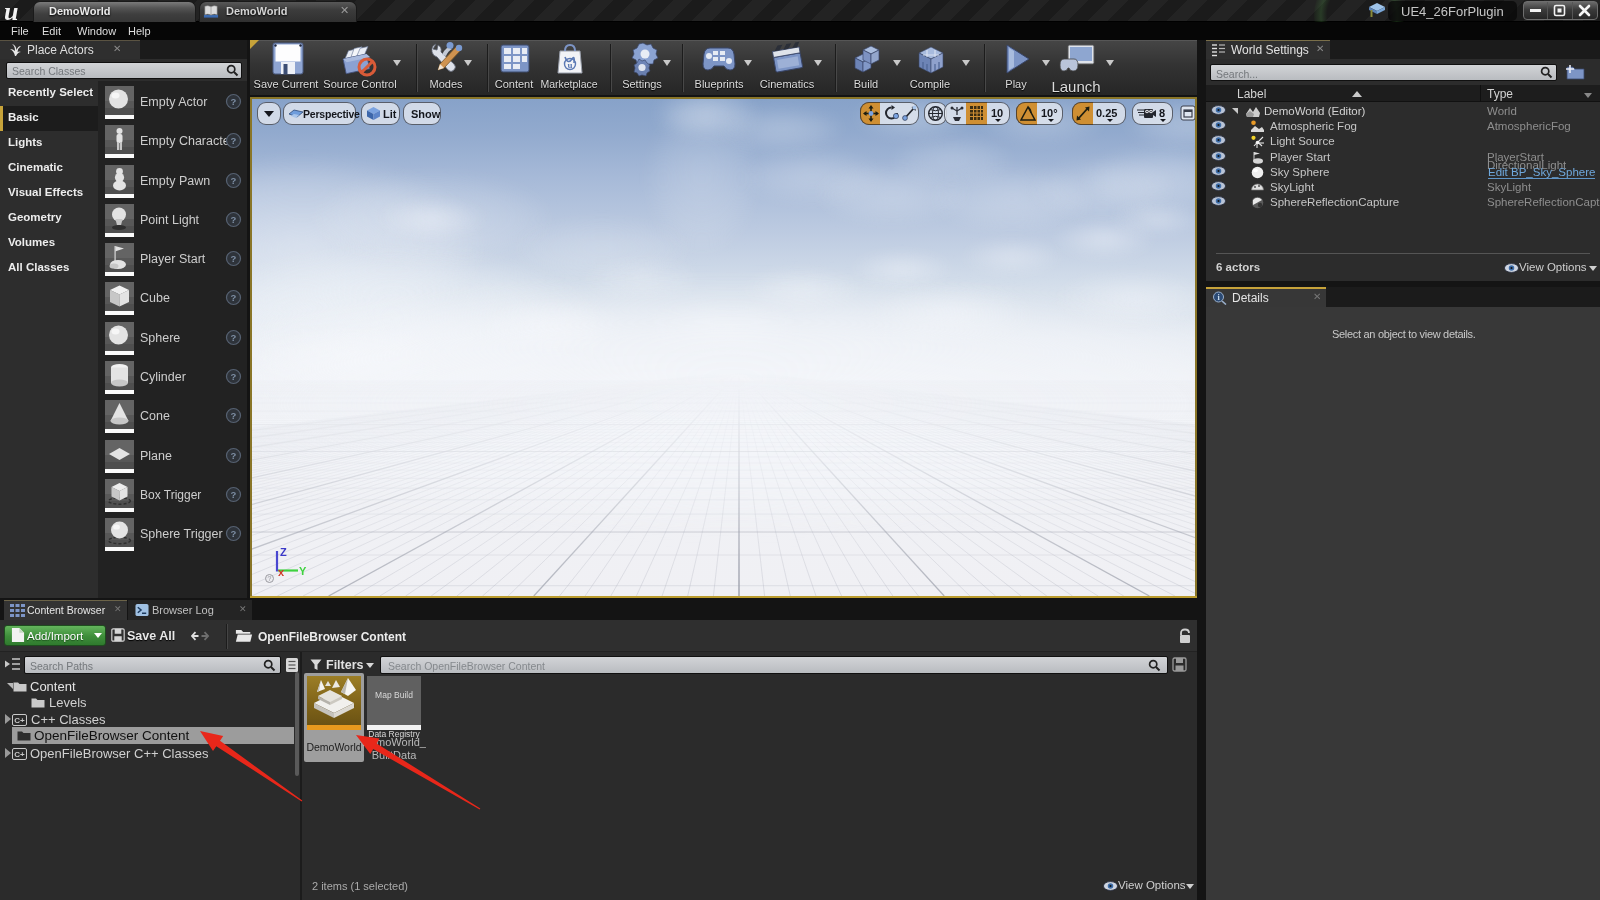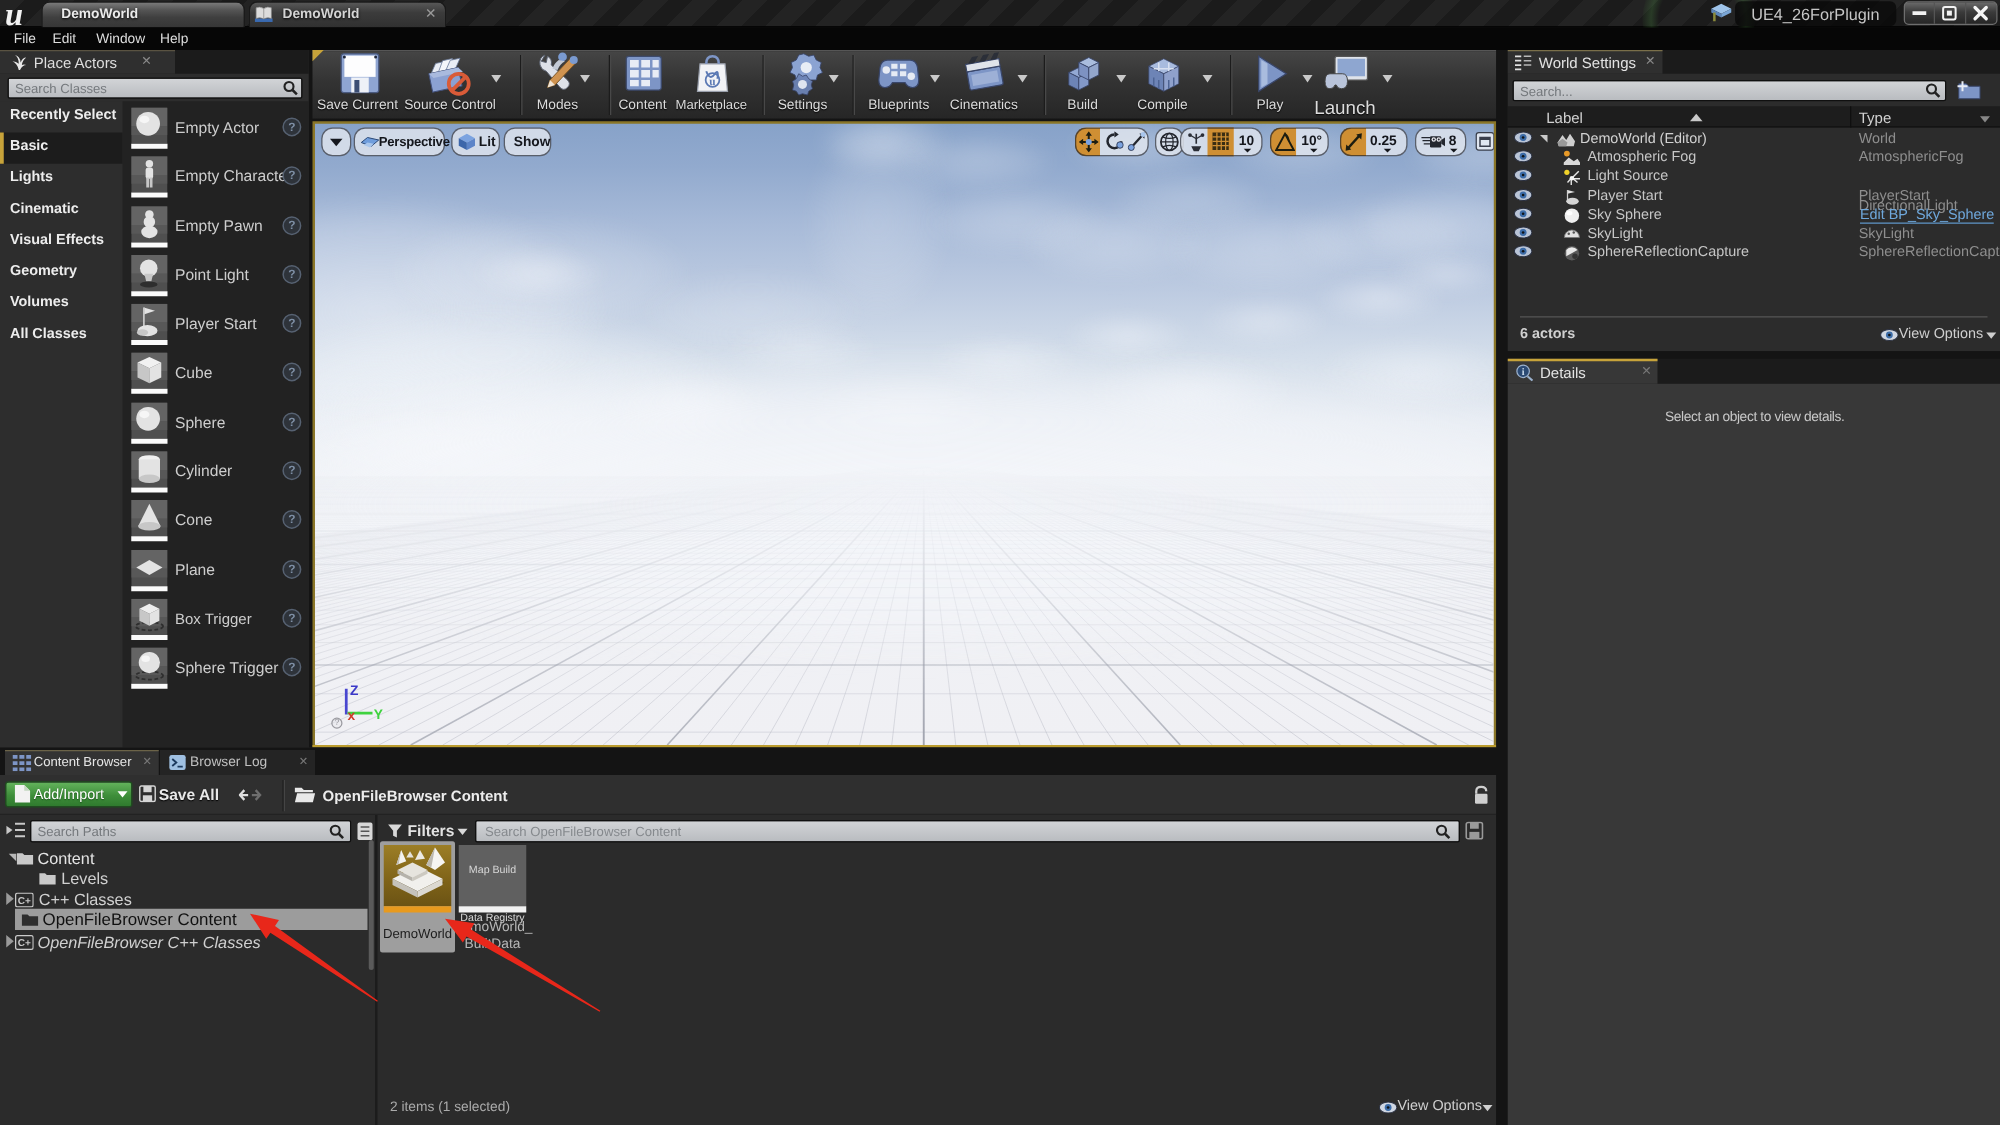--- a/index.html
+++ b/index.html
@@ -1089,21 +1089,21 @@
     <div class="a" style="left:12px;top:727px;width:282px;height:17px;background:#9c9c9c;"></div>
     <svg class="a" style="left:17px;top:730px;" width="14" height="11" viewBox="0 0 14 11">
       <path d="M0.5 1.5 L5 1.5 L6.5 3 L13.5 3 L13.5 10.5 L0.5 10.5 Z" fill="#2e2e2e"></path>
     </svg>
     <div class="a tx" style="left:34px;top:728px;font-size:13.5px;color:#111;">OpenFileBrowser Content</div>
     <div class="a" style="left:5px;top:748px;width:0;height:0;border-left:6px solid #9a9a9a;border-top:5px solid transparent;border-bottom:5px solid transparent;"></div>
     <svg class="a" style="left:12px;top:748px;" width="15" height="12" viewBox="0 0 15 12">
       <rect x="0.5" y="0.5" width="14" height="11" rx="1.5" fill="none" stroke="#c9c9c9" stroke-width="1"></rect>
       <text x="7.5" y="9" font-size="8" font-weight="bold" fill="#c9c9c9" text-anchor="middle" font-family="Liberation Sans">C+</text>
     </svg>
-    <div class="a tx" style="left:30px;top:746px;font-size:13px;color:#d0d0d0;font-style:italic;">OpenFileBrowser C++ Classes</div>
+    <div class="a tx" style="left:30px;top:746px;font-size:13px;color:#d0d0d0;">OpenFileBrowser C++ Classes</div>
     <div class="a" style="left:300px;top:652px;width:2px;height:248px;background:#1c1c1c;"></div>
     <div class="a" style="left:295px;top:672px;width:4px;height:104px;background:#5a5a5a;border-radius:2px;"></div>
 
 <svg class="a" style="left:310px;top:659px;" width="12" height="12" viewBox="0 0 12 12">
  <path d="M0.5 0.5 L11.5 0.5 L7.5 5.5 L7.5 11 L4.5 9.5 L4.5 5.5 Z" fill="#d8d8d8"></path>
 </svg>
 <div class="a tx" style="left:326px;top:658px;font-size:12.5px;font-weight:bold;color:#e2e2e2;">Filters</div>
 <div class="a" style="left:366px;top:663px;width:0;height:0;border-left:4px solid transparent;border-right:4px solid transparent;border-top:5px solid #d8d8d8;"></div>
 <div class="a" style="left:380px;top:656px;width:788px;height:18px;border-radius:2px;border:1px solid #101010;background:linear-gradient(#d2d4d7,#b9bcc0);"></div>
 <div class="a tx" style="left:388px;top:660px;font-size:10.5px;color:#85898d;">Search OpenFileBrowser Content</div>

